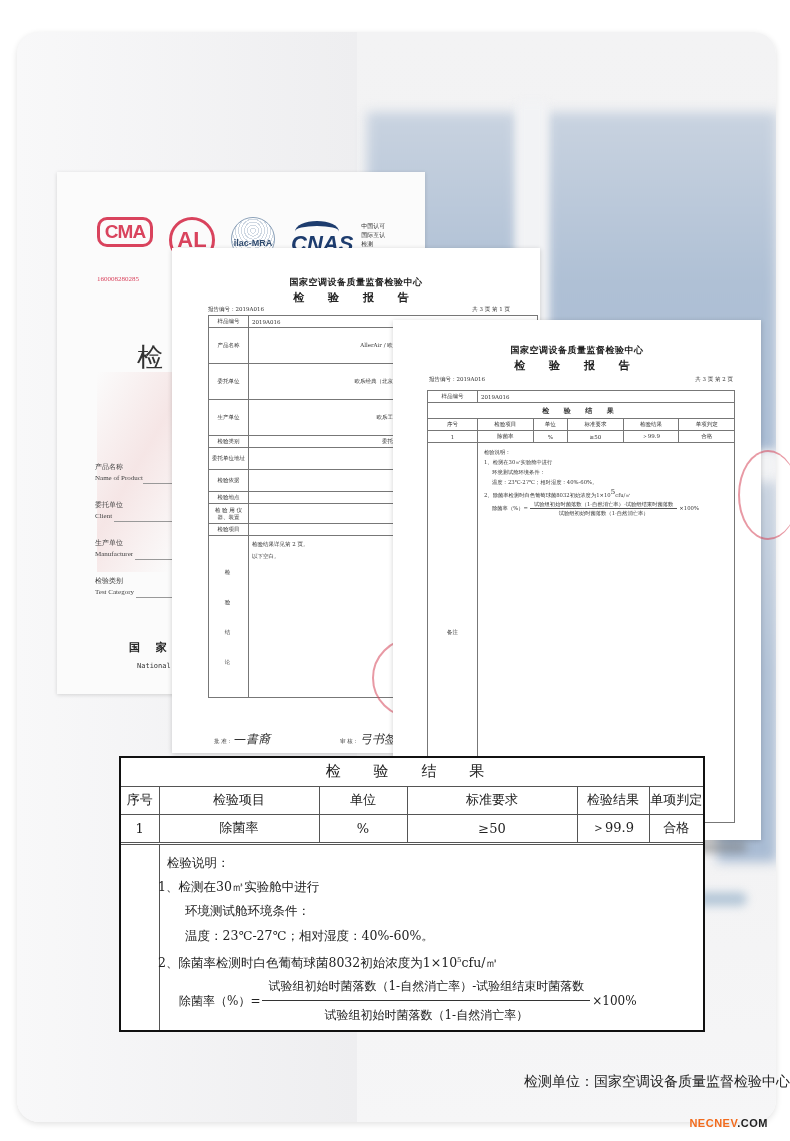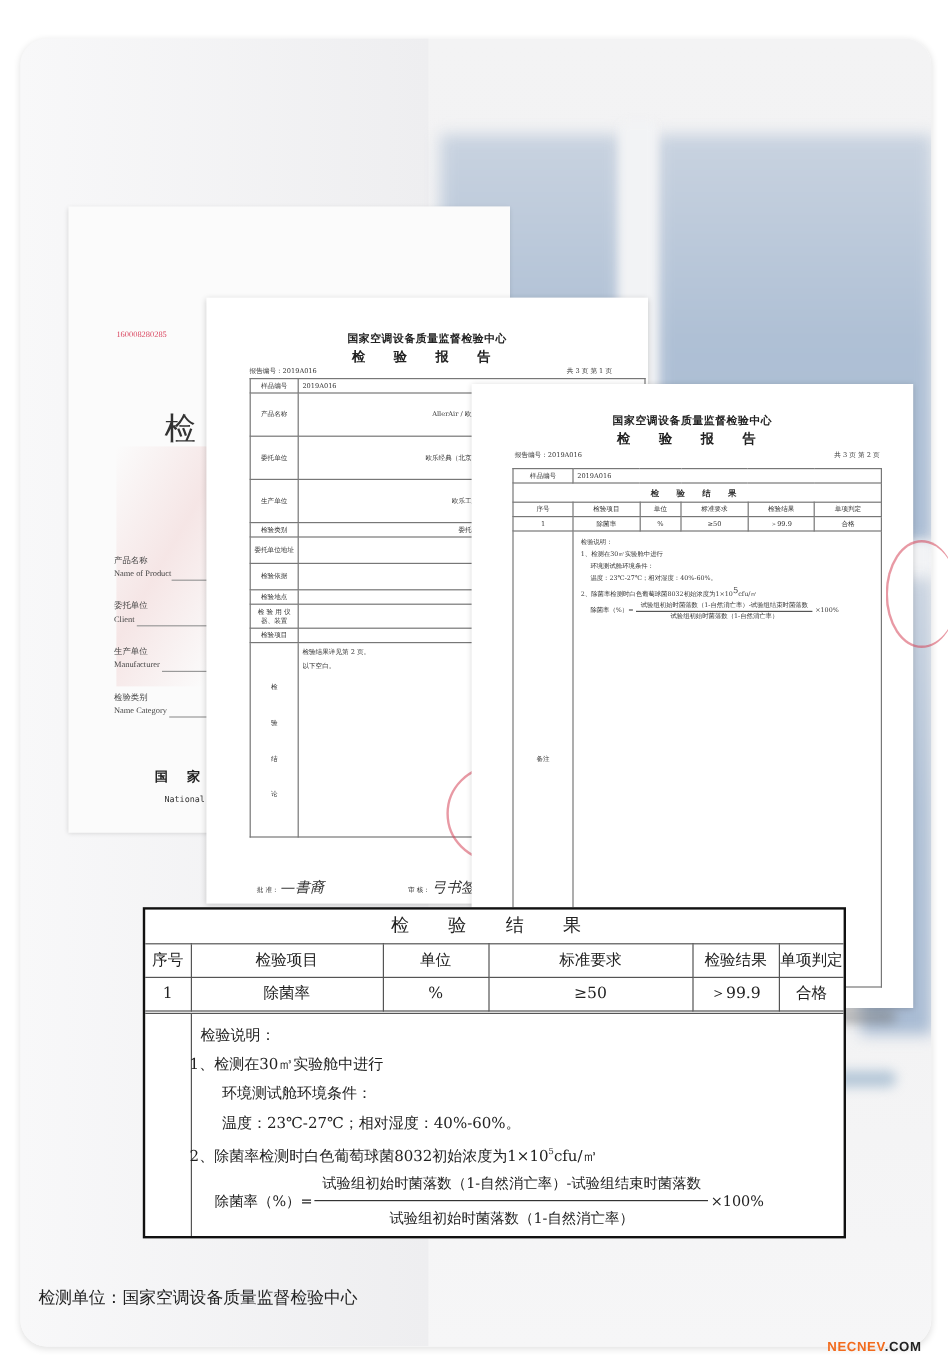--- a/index.html
+++ b/index.html
@@ -92,21 +92,21 @@
   .rt-notes { position: absolute; left: 0; top: 86px; right: 0; bottom: 0; border-top: 1px solid #555; }
   .rt-notes .divider { position: absolute; left: 38px; top: 0; bottom: 0; border-left: 1px solid #555; }
   .rt-notes .body { position: absolute; left: 38px; top: 0; right: 0; bottom: 0; font-size: 12.5px; line-height: 23px; color: #222; }
   .note-line { position: absolute; white-space: nowrap; }
   .frac { position: absolute; left: 38px; top: 128px; display: flex; align-items: center; font-size: 12px; }
   .frac .num-den { display: flex; flex-direction: column; align-items: center; margin: 0 2px; }
   .frac .num { padding: 0 6px 2px; border-bottom: 1px solid #333; }
   .frac .den { padding-top: 3px; }
   sup { font-size: 7px; }
 
-  .footer-text { position: absolute; left: 0; right: 0; top: 1042px; text-align: left; font-family: "DejaVu Sans", sans-serif; font-size: 14px; color: #222; padding-left: 32px; }
+  .footer-text { position: absolute; left: 0; right: 0; top: 1042px; text-align: right; font-family: "DejaVu Sans", sans-serif; font-size: 14px; color: #222; padding-left: 32px; }
   .brand { position: absolute; right: 22px; bottom: 12px; font-family: "Liberation Sans", sans-serif; font-weight: 700; font-size: 11px; letter-spacing: 0.5px; }
   .brand .b1 { color: #f26b1d; }
   .brand .b2 { color: #222; }
 </style>
 </head>
 <body>
 
 <div class="card">
   <div class="bg-left-glow"></div>
   <div class="bg-window">
@@ -116,38 +116,50 @@
     <div class="bg-frame" style="left:0;top:380px;width:420px;height:30px;"></div>
     <div class="bg-pane" style="left:360px;top:410px;width:60px;height:380px;"></div>
   </div>
   <div class="bg-streak" style="left:600px;top:810px;width:130px;height:10px;background:#777;opacity:0.6;"></div>
   <div class="bg-streak" style="left:610px;top:860px;width:120px;height:14px;background:#9bb5cc;opacity:0.7;"></div>
 
 </div>
 
 <div class="cover" style="left:57px;top:172px;">
   <div class="watermark"></div>
+  <div class="logo-row">
+    <div class="logo-cma">CMA</div>
+    <div class="logo-cal">AL</div>
+    <div class="logo-ilac">ilac-MRA</div>
+    <div class="logo-cnas">CNAS</div>
+    <div class="cnas-text">
+      <div>中国认可</div>
+      <div>国际互认</div>
+      <div>检测</div>
+      <div>TESTING</div>
+    </div>
+  </div>
   <div class="cma-no">160008280285</div>
   <div class="cover-title">检</div>
   <div class="cover-fields">
     <div class="f">
         <div>产品名称</div>
         <div class="en"><span>Name of Product</span><span class="line"></span></div>
       </div>
     <div class="f">
         <div>委托单位</div>
         <div class="en"><span>Client</span> <span class="line"></span></div>
       </div>
     <div class="f">
         <div>生产单位</div>
         <div class="en"><span>Manufacturer</span> <span class="line" style="width:40px"></span></div>
       </div>
     <div class="f">
         <div>检验类别</div>
-        <div class="en"><span>Name Category</span> <span class="line" style="width:40px"></span></div>
+        <div class="en"><span>Test Category</span> <span class="line" style="width:40px"></span></div>
       </div>
   </div>
   <div class="cover-org">国 家 空</div>
   <div class="cover-org-en">National C</div>
 </div>
 
 <div class="page1" style="left:172px;top:248px;width:368px;height:505px;">
   <div style="position:absolute;left:0;right:0;top:28px;" class="doc-org">国家空调设备质量监督检验中心</div>
   <div style="position:absolute;left:0;right:0;top:42px;" class="doc-title">检 验 报 告</div>
   <div style="position:absolute;left:36px;right:30px;top:58px;" class="doc-meta">

